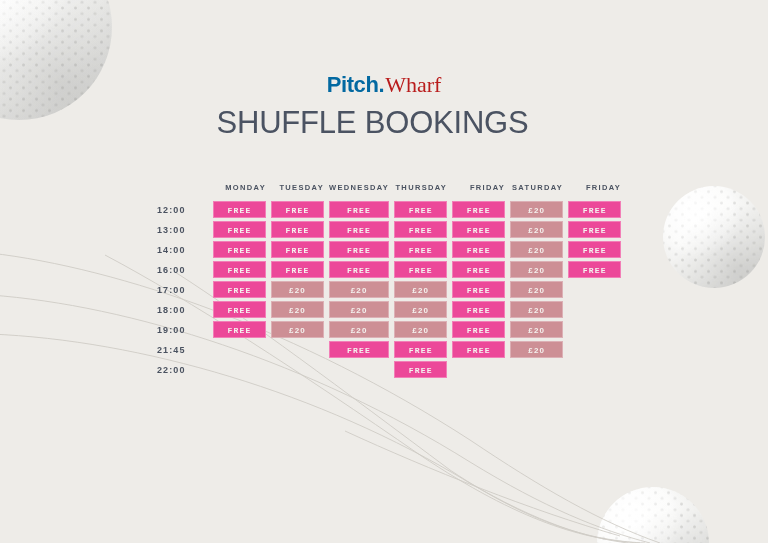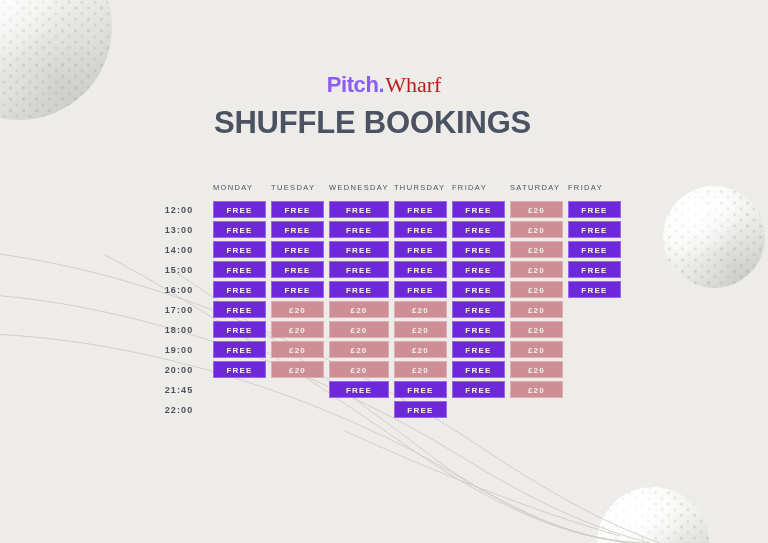--- a/index.html
+++ b/index.html
@@ -66,72 +66,72 @@
     position: absolute; left: 0; top: 74px;
     width: 768px;
     text-align: center;
     white-space: nowrap;
     line-height: 1;
   }
   #brand-logo .lg-a {
     font-family: "Liberation Sans", sans-serif;
     font-weight: bold;
     font-size: 22px;
-    color: #8b5cf6;
+    color: #0369a1;
     letter-spacing: -0.4px;
   }
   #brand-logo .lg-b {
     font-family: "Liberation Serif", serif;
     font-weight: normal;
     font-size: 22px;
     color: #b91c1c;
     letter-spacing: 0px;
     margin-left: 1px;
   }
   #page-title {
     position: absolute; left: 0; top: 106px;
     width: 745px;
     text-align: center;
     font-size: 31px;
-    font-weight: bold;
+    font-weight: normal;
     color: #4b5362;
     letter-spacing: -0.2px;
     line-height: 1.1;
     white-space: nowrap;
   }
 
   #schedule {
     position: absolute;
     left: 157px; top: 180px;
   }
   table#grid {
     border-collapse: separate;
     border-spacing: 5px 3px;
     margin: 0 -5px;
   }
   table#grid th.day {
     width: 53px;
     padding: 0 0 6px 0;
     font-size: 7.5px;
-    font-weight: normal;
+    font-weight: bold;
     color: #4a5260;
     letter-spacing: 1.35px;
-    text-align: left;
+    text-align: right;
     vertical-align: bottom;
     white-space: nowrap;
   }
   table#grid th.corner { width: 44px; padding: 0; }
   table#grid td.time {
     width: 44px;
     padding: 0 7px 0 0;
     font-size: 9px;
     font-weight: bold;
     color: #4a5260;
     letter-spacing: 1.1px;
-    text-align: center;
+    text-align: left;
     white-space: nowrap;
   }
   table#grid td.slot {
     width: 53px;
     height: 17px;
     padding: 0;
     text-align: center;
     vertical-align: middle;
   }
   .chip {
@@ -139,21 +139,21 @@
     height: 17px;
     line-height: 17px;
     font-size: 8px;
     font-weight: bold;
     letter-spacing: 1.2px;
     color: #f4f2ef;
     text-align: center;
     box-sizing: border-box;
     border: 1px solid rgba(255,255,255,0.30);
   }
-  .chip.free  { background: #6d28d9; }
+  .chip.free  { background: #ec4899; font-family: Liberation Mono, monospace; }
   .chip.price { background: #cd8f95; }
   .chip.empty { background: transparent; border-color: transparent; }
 </style>
 </head>
 <body>
 
 <div id="stage">
 
   <div class="bg-layer">
     <div class="ball" id="ball-topleft"></div>
@@ -261,44 +261,20 @@
                 <span class="chip free">FREE</span>
               </td>
               <td class="slot">
                 <span class="chip price">£20</span>
               </td>
               <td class="slot">
                 <span class="chip free">FREE</span>
               </td>
             </tr>
             <tr>
-              <td class="time">15:00</td>
-              <td class="slot">
-                <span class="chip free">FREE</span>
-              </td>
-              <td class="slot">
-                <span class="chip free">FREE</span>
-              </td>
-              <td class="slot">
-                <span class="chip free">FREE</span>
-              </td>
-              <td class="slot">
-                <span class="chip free">FREE</span>
-              </td>
-              <td class="slot">
-                <span class="chip free">FREE</span>
-              </td>
-              <td class="slot">
-                <span class="chip price">£20</span>
-              </td>
-              <td class="slot">
-                <span class="chip free">FREE</span>
-              </td>
-            </tr>
-            <tr>
               <td class="time">16:00</td>
               <td class="slot">
                 <span class="chip free">FREE</span>
               </td>
               <td class="slot">
                 <span class="chip free">FREE</span>
               </td>
               <td class="slot">
                 <span class="chip free">FREE</span>
               </td>
@@ -358,44 +334,20 @@
               </td>
               <td class="slot">
                 <span class="chip price">£20</span>
               </td>
               <td class="slot">
                 <span class="chip empty"></span>
               </td>
             </tr>
             <tr>
               <td class="time">19:00</td>
-              <td class="slot">
-                <span class="chip free">FREE</span>
-              </td>
-              <td class="slot">
-                <span class="chip price">£20</span>
-              </td>
-              <td class="slot">
-                <span class="chip price">£20</span>
-              </td>
-              <td class="slot">
-                <span class="chip price">£20</span>
-              </td>
-              <td class="slot">
-                <span class="chip free">FREE</span>
-              </td>
-              <td class="slot">
-                <span class="chip price">£20</span>
-              </td>
-              <td class="slot">
-                <span class="chip empty"></span>
-              </td>
-            </tr>
-            <tr>
-              <td class="time">20:00</td>
               <td class="slot">
                 <span class="chip free">FREE</span>
               </td>
               <td class="slot">
                 <span class="chip price">£20</span>
               </td>
               <td class="slot">
                 <span class="chip price">£20</span>
               </td>
               <td class="slot">

